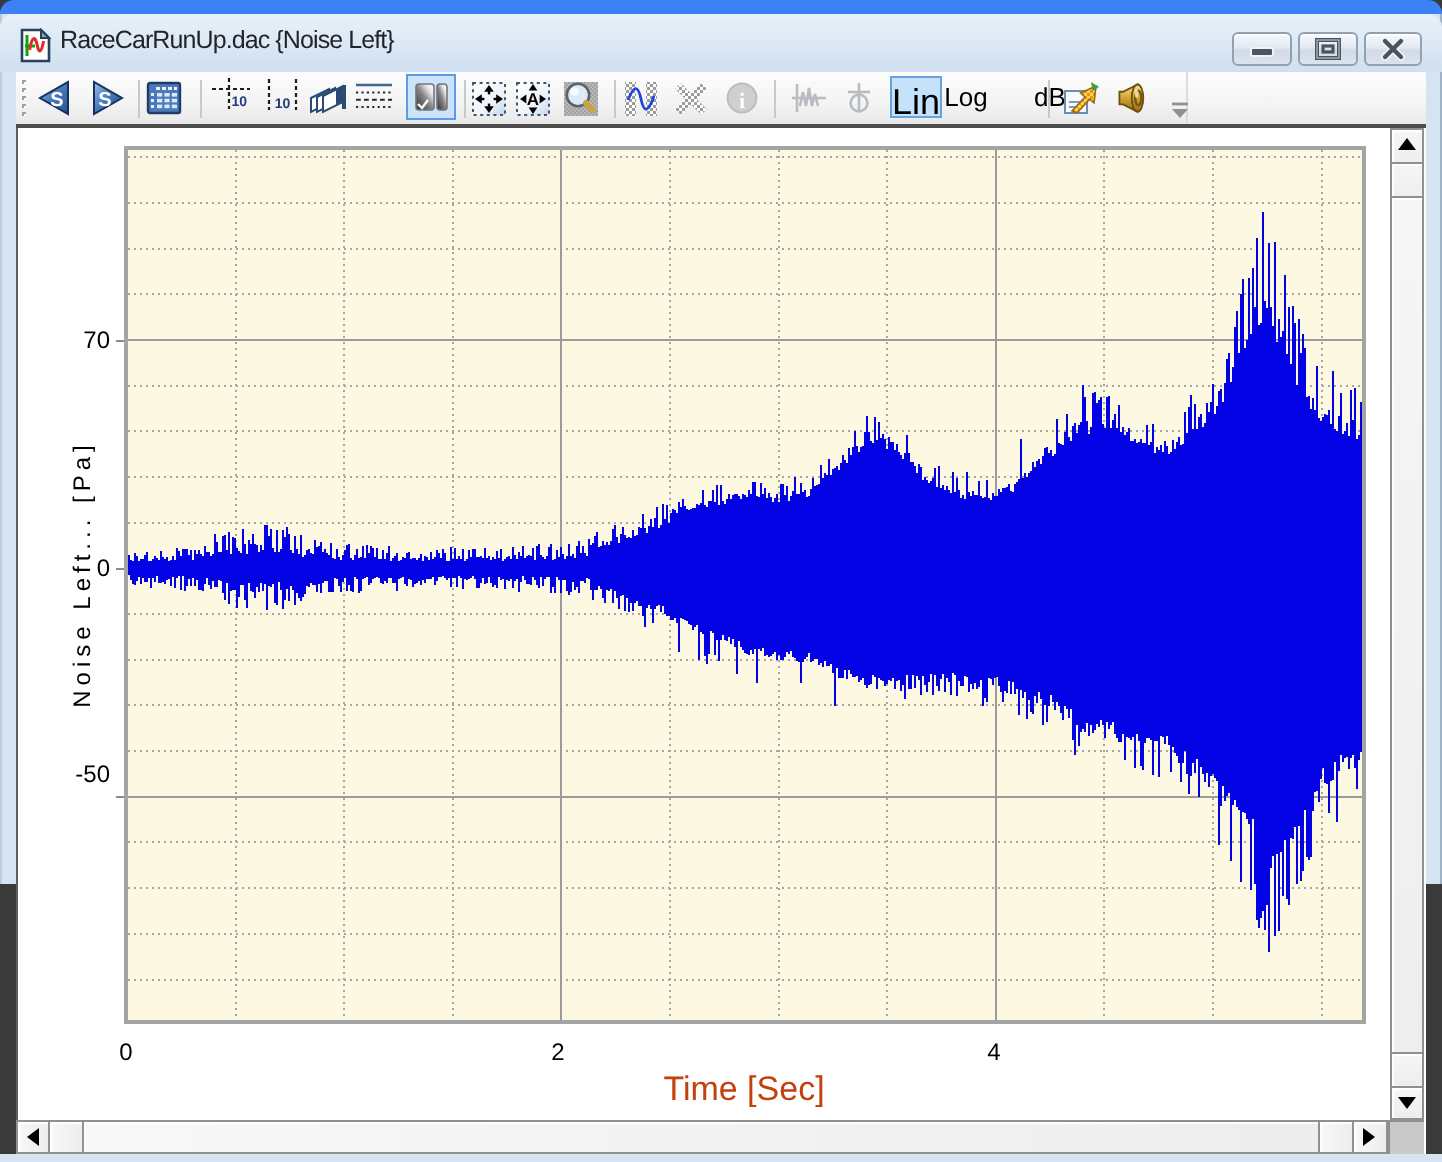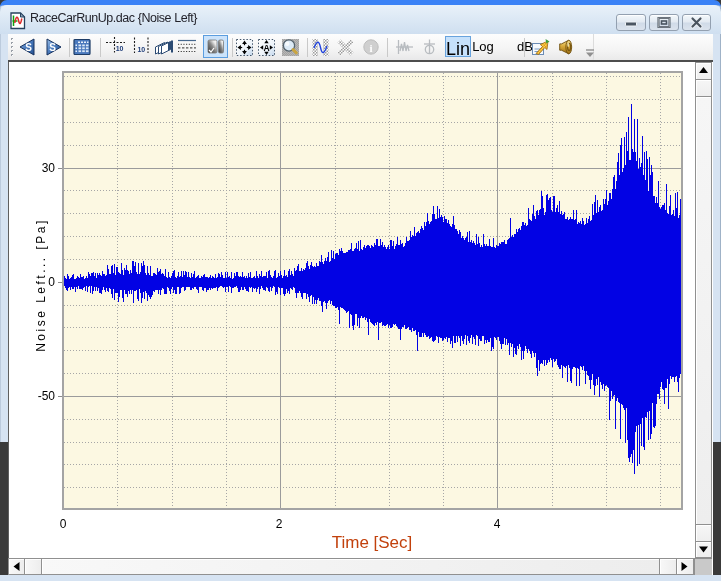--- a/index.html
+++ b/index.html
@@ -1,20 +1,20 @@
 <!DOCTYPE html>
 <html><head>
 <meta charset="utf-8">
 <style>
 * { margin:0; padding:0; box-sizing:border-box; }
 html,body { width:721px; height:581px; overflow:hidden; }
 body { background:#3a3a3a; font-family:"Liberation Sans", sans-serif; position:relative; }
 #win { position:absolute; left:0; top:0; width:721px; height:442px;
   background:#d6e3f2; border-radius:7px 7px 0 0;
-  border-top:5px solid #3b82f6; box-shadow: inset 1px 0 0 #bccbdd, inset -1px 0 0 #9fb2c7; }
+  border-top:7px solid #3b82f6; box-shadow: inset 1px 0 0 #bccbdd, inset -1px 0 0 #9fb2c7; }
 #titlebar { position:absolute; left:0; top:0; width:100%; height:29px;
   background:linear-gradient(180deg,#e9f1f9 0%,#dde9f5 45%,#cfdff0 100%);
   border-radius:7px 7px 0 0; }
 #title { position:absolute; left:30px; top:6px; font-size:12.5px; letter-spacing:-0.45px; color:#23232b; }
 .wbtn { position:absolute; top:9px; height:17px; border:1px solid #93a0b0; border-radius:3px;
   background:linear-gradient(180deg,#f3f8fb 0%,#e3eaf2 45%,#d0dbe8 55%,#dbe3ed 100%);
   box-shadow: inset 0 1px 0 rgba(255,255,255,.85); }
 #toolbar { position:absolute; left:8px; top:29px; width:705px; height:27px;
   background:linear-gradient(180deg,#fdfdfd 0%,#f4f4f4 60%,#e9e9e9 100%); }
 #tbband { position:absolute; left:0; top:0; width:586px; height:27px;
@@ -330,23 +330,23 @@
 <line x1="488.2" y1="0" x2="488.2" y2="435" stroke="#a6a6a6" stroke-width="1" stroke-dasharray="1 2"></line>
 <line x1="542.5" y1="0" x2="542.5" y2="435" stroke="#a6a6a6" stroke-width="1" stroke-dasharray="1 2"></line>
 <line x1="596.8" y1="0" x2="596.8" y2="435" stroke="#a6a6a6" stroke-width="1" stroke-dasharray="1 2"></line>
 <line x1="0" y1="95.0" x2="617" y2="95.0" stroke="#9b9b9b" stroke-width="1"></line>
 <line x1="0" y1="323.4" x2="617" y2="323.4" stroke="#9b9b9b" stroke-width="1"></line>
 <line x1="0" y1="209.2" x2="617" y2="209.2" stroke="#9b9b9b" stroke-width="1"></line>
 <line x1="216.7" y1="0" x2="216.7" y2="435" stroke="#9b9b9b" stroke-width="1"></line>
 <line x1="433.9" y1="0" x2="433.9" y2="435" stroke="#9b9b9b" stroke-width="1"></line>
 <path d="M0.5 202.7V212.7M1.5 204.9V214.9M2.5 205.7V217.1M3.5 201.4V217.7M4.5 202.9V215.3M5.5 205.7V213.5M6.5 204.6V217.0M7.5 204.3V214.1M8.5 202.4V216.0M9.5 200.9V215.9M10.5 205.5V213.8M11.5 205.7V218.9M12.5 204.6V213.9M13.5 202.9V216.1M14.5 203.8V213.1M15.5 205.1V216.4M16.5 200.7V216.3M17.5 203.5V216.0M18.5 204.4V217.2M19.5 203.4V215.0M20.5 205.7V214.3M21.5 205.0V217.8M22.5 203.2V213.4M23.5 205.2V218.8M24.5 198.9V214.2M25.5 200.7V212.9M26.5 203.1V220.2M27.5 199.7V213.2M28.5 199.7V220.5M29.5 199.3V218.1M30.5 202.5V214.3M31.5 199.9V217.9M32.5 204.9V213.9M33.5 199.8V218.0M34.5 201.8V214.9M35.5 199.9V220.1M36.5 202.1V220.1M37.5 203.2V220.6M38.5 198.1V217.1M39.5 200.9V214.2M40.5 200.8V217.4M41.5 203.2V219.3M42.5 202.1V215.4M43.5 191.8V218.3M44.5 195.9V218.5M45.5 200.9V215.0M46.5 200.9V215.6M47.5 192.8V221.4M48.5 192.4V225.0M49.5 200.2V216.3M50.5 191.1V226.9M51.5 202.1V220.3M52.5 193.6V220.2M53.5 194.2V219.9M54.5 198.8V229.0M55.5 200.4V223.5M56.5 201.4V217.4M57.5 189.7V217.4M58.5 197.1V224.9M59.5 201.9V228.8M60.5 194.8V216.6M61.5 197.0V220.5M62.5 192.1V220.8M63.5 197.1V223.8M64.5 197.5V218.4M65.5 200.9V220.8M66.5 197.3V216.5M67.5 199.9V220.5M68.5 187.6V217.0M69.5 187.5V229.8M70.5 193.1V218.0M71.5 189.4V218.4M72.5 199.1V216.9M73.5 201.0V226.4M74.5 190.2V227.5M75.5 200.8V216.2M76.5 199.4V219.9M77.5 190.2V229.5M78.5 193.3V224.9M79.5 188.4V219.4M80.5 191.8V225.6M81.5 199.8V218.0M82.5 201.7V219.9M83.5 193.0V227.6M84.5 199.6V221.5M85.5 202.0V224.1M86.5 192.7V225.5M87.5 203.3V223.5M88.5 202.7V222.1M89.5 200.1V218.1M90.5 199.7V218.5M91.5 201.4V216.6M92.5 201.8V217.4M93.5 195.1V217.4M94.5 198.7V221.2M95.5 197.9V216.9M96.5 196.2V221.5M97.5 201.0V216.7M98.5 199.6V215.3M99.5 201.4V215.5M100.5 202.6V220.9M101.5 196.4V220.9M102.5 204.2V221.2M103.5 204.6V214.2M104.5 199.4V214.7M105.5 203.6V218.2M106.5 204.8V220.9M107.5 202.5V215.8M108.5 200.2V213.8M109.5 197.6V220.4M110.5 197.1V217.4M111.5 204.1V220.7M112.5 204.9V220.9M113.5 202.6V213.6M114.5 199.3V214.3M115.5 204.2V221.4M116.5 203.4V220.3M117.5 197.9V214.6M118.5 204.1V213.8M119.5 197.7V213.7M120.5 201.7V217.6M121.5 198.0V216.6M122.5 198.8V214.3M123.5 203.6V214.2M124.5 199.1V213.7M125.5 204.3V214.0M126.5 204.7V216.7M127.5 199.9V217.1M128.5 204.3V215.3M129.5 201.4V216.3M130.5 198.1V214.2M131.5 205.3V214.1M132.5 204.1V216.4M133.5 203.2V216.5M134.5 201.6V220.4M135.5 205.3V214.4M136.5 205.0V214.0M137.5 203.4V213.6M138.5 204.0V217.1M139.5 201.5V218.1M140.5 201.2V214.6M141.5 204.4V215.2M142.5 204.0V218.5M143.5 203.9V216.9M144.5 204.8V216.7M145.5 203.8V215.3M146.5 202.0V217.3M147.5 205.4V215.0M148.5 203.1V216.4M149.5 203.6V214.5M150.5 205.1V214.5M151.5 200.8V214.5M152.5 204.7V213.5M153.5 203.5V217.6M154.5 200.0V215.4M155.5 201.4V213.7M156.5 204.0V213.3M157.5 199.3V213.1M158.5 201.5V214.2M159.5 205.4V215.2M160.5 205.3V214.1M161.5 198.7V218.5M162.5 204.6V214.1M163.5 198.9V213.9M164.5 204.3V218.7M165.5 203.0V213.2M166.5 204.7V214.2M167.5 199.3V219.5M168.5 205.5V214.6M169.5 204.6V214.9M170.5 200.1V214.3M171.5 203.3V214.2M172.5 199.4V213.2M173.5 199.3V214.5M174.5 203.4V219.2M175.5 203.6V218.9M176.5 203.2V216.6M177.5 203.9V214.0M178.5 198.8V216.9M179.5 204.2V216.6M180.5 203.2V213.5M181.5 205.1V216.4M182.5 203.4V218.3M183.5 204.6V217.5M184.5 200.3V218.9M185.5 203.9V213.7M186.5 199.4V214.8M187.5 205.3V214.3M188.5 204.6V219.3M189.5 203.7V215.0M190.5 203.1V215.5M191.5 204.5V214.6M192.5 198.4V219.1M193.5 202.7V215.6M194.5 204.6V214.4M195.5 201.1V221.1M196.5 202.9V215.8M197.5 198.0V213.1M198.5 204.0V215.0M199.5 202.9V217.0M200.5 202.7V217.2M201.5 202.9V217.5M202.5 199.2V213.5M203.5 204.8V215.1M204.5 197.9V217.5M205.5 196.8V219.2M206.5 202.3V213.6M207.5 203.5V218.1M208.5 204.7V214.7M209.5 203.1V213.4M210.5 198.4V213.6M211.5 196.8V221.7M212.5 205.0V218.6M213.5 204.4V221.3M214.5 200.1V213.6M215.5 203.3V214.9M216.5 198.3V221.5M217.5 202.2V214.9M218.5 204.6V214.8M219.5 203.2V220.7M220.5 197.2V222.6M221.5 203.0V221.1M222.5 201.8V215.9M223.5 203.9V219.9M224.5 197.8V218.4M225.5 195.5V221.3M226.5 201.7V215.3M227.5 197.9V215.6M228.5 201.3V216.5M229.5 203.1V214.2M230.5 194.7V214.7M231.5 197.5V220.2M232.5 196.5V225.0M233.5 193.1V220.0M234.5 190.8V219.8M235.5 198.4V218.2M236.5 197.8V219.5M237.5 195.4V224.2M238.5 197.6V226.3M239.5 195.9V220.0M240.5 197.3V220.3M241.5 195.3V219.6M242.5 189.5V226.4M243.5 187.6V220.6M244.5 193.4V223.8M245.5 196.4V229.3M246.5 192.0V223.2M247.5 188.6V222.3M248.5 192.5V230.6M249.5 194.2V223.9M250.5 193.4V230.9M251.5 194.2V226.6M252.5 190.1V230.7M253.5 192.9V226.5M254.5 192.6V225.4M255.5 188.4V228.2M256.5 188.8V228.2M257.5 181.8V233.1M258.5 188.8V238.7M259.5 191.4V229.2M260.5 187.9V227.7M261.5 184.6V229.7M262.5 188.4V236.3M263.5 183.8V229.7M264.5 178.6V228.2M265.5 189.1V227.4M266.5 187.5V231.0M267.5 176.8V227.9M268.5 184.6V232.2M269.5 177.5V233.2M270.5 186.3V233.2M271.5 181.4V235.2M272.5 179.5V235.0M273.5 179.9V234.2M274.5 181.5V236.6M275.5 176.1V250.8M276.5 178.4V234.0M277.5 174.5V234.7M278.5 178.2V235.0M279.5 179.5V235.7M280.5 179.8V236.9M281.5 179.5V237.5M282.5 179.1V239.9M283.5 179.2V238.6M284.5 176.8V237.5M285.5 177.3V255.2M286.5 176.3V240.9M287.5 170.2V242.1M288.5 177.6V253.0M289.5 178.3V256.8M290.5 175.5V251.8M291.5 175.3V240.5M292.5 170.1V241.4M293.5 176.2V252.7M294.5 167.6V244.8M295.5 177.5V255.4M296.5 167.4V244.8M297.5 175.6V242.7M298.5 176.9V245.1M299.5 174.3V245.4M300.5 172.0V243.5M301.5 174.7V247.0M302.5 172.6V244.5M303.5 171.9V248.6M304.5 172.1V261.9M305.5 173.0V245.7M306.5 174.7V248.5M307.5 172.0V250.2M308.5 172.6V251.3M309.5 173.5V251.9M310.5 169.8V252.5M311.5 172.0V250.2M312.5 166.0V252.1M313.5 165.9V249.4M314.5 172.9V266.7M315.5 173.4V249.6M316.5 166.4V250.3M317.5 172.2V249.2M318.5 168.8V253.1M319.5 174.1V252.3M320.5 171.5V253.4M321.5 173.7V252.9M322.5 175.9V252.2M323.5 174.0V251.0M324.5 172.1V255.1M325.5 176.1V252.4M326.5 166.8V254.8M327.5 167.1V255.1M328.5 172.7V253.7M329.5 168.0V250.8M330.5 175.7V252.2M331.5 172.9V250.6M332.5 170.6V253.3M333.5 163.5V254.0M334.5 171.8V255.5M335.5 171.8V256.1M336.5 166.5V266.6M337.5 171.1V256.0M338.5 170.2V254.3M339.5 173.6V253.7M340.5 173.2V251.5M341.5 169.5V256.2M342.5 163.9V255.5M343.5 167.8V254.6M344.5 167.7V254.3M345.5 166.8V257.3M346.5 157.7V256.6M347.5 164.2V258.6M348.5 161.6V255.3M349.5 162.5V258.0M350.5 154.3V258.0M351.5 162.6V257.0M352.5 159.5V261.6M353.5 158.9V278.0M354.5 158.0V258.8M355.5 160.2V264.0M356.5 156.4V264.1M357.5 152.5V263.8M358.5 155.1V260.0M359.5 156.7V264.4M360.5 148.8V260.1M361.5 152.5V262.0M362.5 148.7V263.5M363.5 140.4V263.5M364.5 148.1V262.8M365.5 150.8V266.1M366.5 148.5V264.9M367.5 147.9V263.9M368.5 141.2V267.5M369.5 133.1V269.1M370.5 141.1V267.5M371.5 145.6V267.1M372.5 146.3V262.6M373.5 133.3V263.6M374.5 144.9V269.6M375.5 135.8V264.1M376.5 143.8V265.0M377.5 142.2V265.4M378.5 144.3V268.1M379.5 149.3V267.1M380.5 143.3V265.1M381.5 146.1V265.6M382.5 145.9V263.9M383.5 149.8V269.4M384.5 146.8V265.3M385.5 151.0V265.1M386.5 152.7V270.5M387.5 154.3V267.6M388.5 151.3V274.6M389.5 142.5V262.6M390.5 151.6V269.6M391.5 156.1V269.5M392.5 156.0V262.6M393.5 157.9V268.9M394.5 161.4V262.9M395.5 157.1V265.1M396.5 158.5V272.6M397.5 165.0V263.0M398.5 163.4V267.7M399.5 165.0V271.1M400.5 166.7V266.0M401.5 165.3V261.9M402.5 163.9V272.3M403.5 159.1V262.6M404.5 168.6V267.9M405.5 158.1V270.4M406.5 169.0V264.7M407.5 167.3V261.9M408.5 170.0V270.9M409.5 168.0V264.2M410.5 169.9V266.1M411.5 171.5V272.4M412.5 161.1V261.7M413.5 171.1V262.5M414.5 164.0V273.0M415.5 170.1V265.6M416.5 174.0V268.2M417.5 172.4V268.1M418.5 174.3V263.2M419.5 160.8V263.3M420.5 171.0V271.1M421.5 172.8V266.8M422.5 170.5V269.5M423.5 172.5V266.6M424.5 172.6V269.4M425.5 165.7V268.7M426.5 172.9V265.1M427.5 174.2V277.8M428.5 173.6V273.9M429.5 165.0V275.8M430.5 174.0V264.0M431.5 175.2V264.7M432.5 171.5V267.3M433.5 173.1V264.0M434.5 173.2V263.5M435.5 169.5V268.2M436.5 171.0V270.8M437.5 169.1V275.9M438.5 168.8V270.5M439.5 168.7V271.3M440.5 166.8V265.3M441.5 170.6V271.8M442.5 170.8V266.1M443.5 167.2V271.8M444.5 166.2V269.5M445.5 164.5V282.3M446.5 144.5V269.8M447.5 163.8V273.8M448.5 161.6V271.1M449.5 163.7V284.4M450.5 161.3V275.2M451.5 160.6V281.0M452.5 156.0V281.9M453.5 158.7V273.1M454.5 155.5V276.3M455.5 154.7V271.1M456.5 157.0V274.3M457.5 153.2V287.3M458.5 149.0V277.7M459.5 148.6V286.2M460.5 151.5V278.0M461.5 149.9V272.7M462.5 152.9V275.8M463.5 152.2V280.2M464.5 134.5V276.0M465.5 146.4V277.8M466.5 147.0V281.4M467.5 147.5V284.8M468.5 141.2V278.2M469.5 131.8V279.6M470.5 143.4V284.2M471.5 145.7V279.7M472.5 137.9V294.8M473.5 136.6V302.6M474.5 141.5V287.3M475.5 137.4V298.1M476.5 135.8V291.0M477.5 117.7V289.5M478.5 123.3V290.9M479.5 135.3V286.5M480.5 142.1V293.1M481.5 138.6V287.4M482.5 121.6V291.5M483.5 120.8V290.0M484.5 126.7V286.8M485.5 125.1V288.5M486.5 123.7V284.9M487.5 136.8V287.3M488.5 138.8V294.2M489.5 123.3V286.1M490.5 122.9V289.4M491.5 139.1V287.6M492.5 134.8V286.2M493.5 132.2V292.0M494.5 139.2V294.2M495.5 127.7V295.8M496.5 141.1V296.2M497.5 138.4V292.0M498.5 142.3V304.9M499.5 141.2V293.4M500.5 138.9V293.9M501.5 145.7V295.2M502.5 145.5V293.3M503.5 144.3V308.9M504.5 146.7V292.1M505.5 145.8V295.4M506.5 144.3V307.9M507.5 146.4V310.1M508.5 146.4V296.4M509.5 137.3V294.1M510.5 147.4V293.8M511.5 146.0V294.9M512.5 136.9V312.5M513.5 151.4V295.3M514.5 148.7V295.5M515.5 150.2V313.3M516.5 147.7V293.2M517.5 151.1V293.5M518.5 145.4V296.9M519.5 148.1V292.8M520.5 151.8V297.6M521.5 151.2V310.8M522.5 145.1V298.3M523.5 149.5V301.5M524.5 146.1V302.9M525.5 143.4V306.5M526.5 147.5V316.0M527.5 146.8V306.5M528.5 131.0V300.7M529.5 141.6V311.9M530.5 128.7V322.1M531.5 122.3V312.9M532.5 139.6V306.4M533.5 127.2V311.7M534.5 139.3V304.4M535.5 133.5V323.5M536.5 132.0V308.7M537.5 138.4V312.1M538.5 136.7V316.0M539.5 126.3V311.3M540.5 131.1V318.3M541.5 126.0V313.2M542.5 117.2V312.1M543.5 132.0V314.1M544.5 127.8V315.3M545.5 120.3V347.4M546.5 119.7V328.0M547.5 126.1V317.9M548.5 116.3V325.5M549.5 104.3V323.2M550.5 101.7V321.5M551.5 116.2V355.6M552.5 108.4V327.5M553.5 88.6V325.1M554.5 80.4V328.6M555.5 101.5V330.2M556.5 71.9V366.1M557.5 64.6V330.9M558.5 99.1V331.6M559.5 95.1V334.6M560.5 63.8V337.0M561.5 92.0V370.2M562.5 59.2V334.5M563.5 78.4V366.8M564.5 44.2V384.8M565.5 87.4V389.1M566.5 86.6V384.2M567.5 31.2V380.6M568.5 75.7V389.8M569.5 78.8V377.4M570.5 46.3V401.2M571.5 78.5V359.0M572.5 88.0V353.2M573.5 46.2V393.2M574.5 95.9V352.0M575.5 84.6V390.5M576.5 93.6V350.9M577.5 90.3V373.2M578.5 62.7V344.8M579.5 102.1V374.3M580.5 78.6V377.4M581.5 106.8V343.8M582.5 78.0V344.5M583.5 86.3V338.7M584.5 117.6V367.2M585.5 84.3V337.9M586.5 101.6V365.6M587.5 91.8V360.6M588.5 99.0V330.1M589.5 123.4V353.7M590.5 122.9V355.1M591.5 129.5V353.4M592.5 123.9V330.6M593.5 130.0V320.8M594.5 108.1V320.6M595.5 133.9V326.2M596.5 135.7V314.4M597.5 133.7V309.0M598.5 131.9V316.3M599.5 132.3V316.8M600.5 129.9V331.4M601.5 137.2V315.4M602.5 110.7V314.9M603.5 139.5V305.9M604.5 140.5V335.9M605.5 132.8V310.7M606.5 121.5V302.5M607.5 141.9V305.8M608.5 140.6V303.9M609.5 136.5V303.6M610.5 142.8V309.3M611.5 120.1V304.2M612.5 135.0V302.6M613.5 119.0V308.9M614.5 144.6V319.3M615.5 142.3V305.0M616.5 125.8V301.2" stroke="#0202e4" stroke-width="1" fill="none"></path>
 </svg>
-  <div class="ylab" style="left:35px;top:156px;">30</div>
+  <div class="ylab" style="left:35px;top:156px;">70</div>
   <div class="ylab" style="left:35px;top:270px;">0</div>
-  <div class="ylab" style="left:35px;top:384px;">-50</div>
+  <div class="ylab" style="left:35px;top:373px;">-50</div>
   <div class="tick" style="top:163px;"></div>
   <div class="tick" style="top:277px;"></div>
   <div class="tick" style="top:391px;"></div>
   <div id="ytitle">Noise Left... [Pa]</div>
   <div class="xlab" style="left:53px;top:512px;">0</div>
   <div class="xlab" style="left:269px;top:512px;">2</div>
   <div class="xlab" style="left:487px;top:512px;">4</div>
   <div id="xtitle">Time [Sec]</div>
 
   <div id="vsb"></div>

